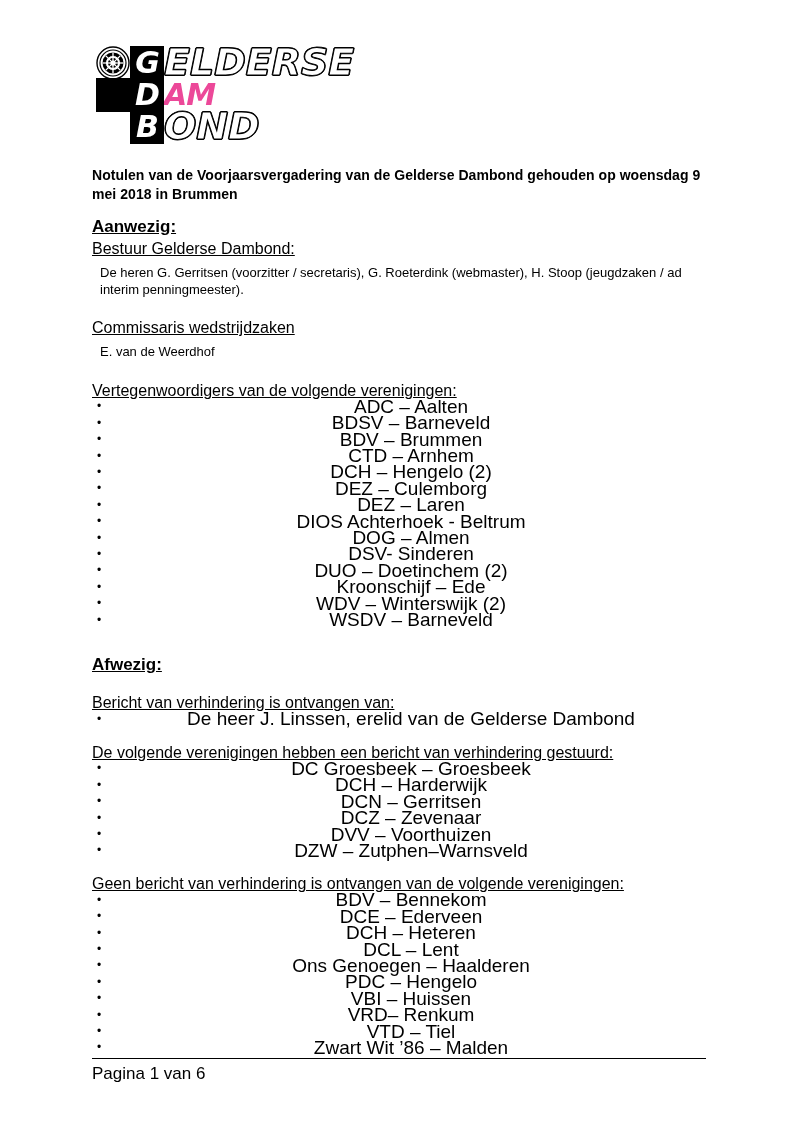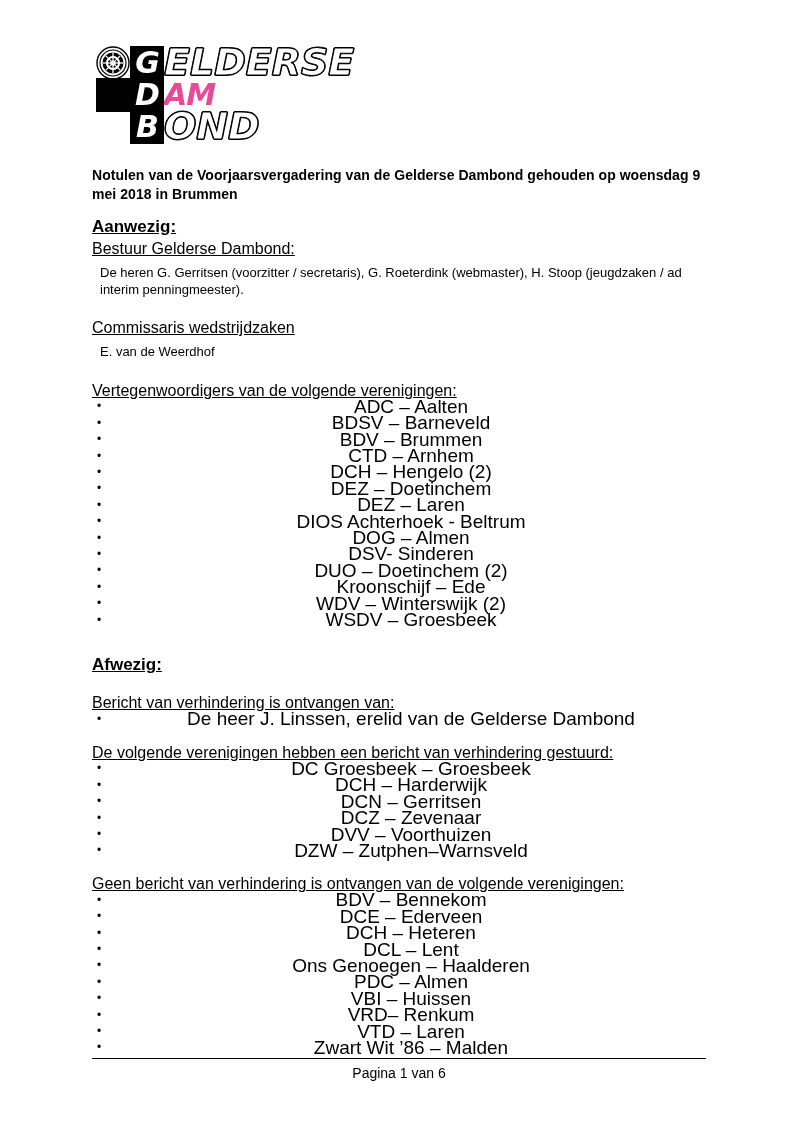--- a/index.html
+++ b/index.html
@@ -166,22 +166,22 @@
     left: 92px;
     top: 1058px;
     width: 614px;
   }
   .footer-rule {
     width: 100%;
     height: 0;
     border-top: 1.1px solid #000;
   }
   .footer-text {
-    text-align: center;
-    font-size: 14px;
+    text-align: left;
+    font-size: 17px;
     line-height: 17px;
     padding-top: 6px;
   }
 </style>
 </head>
 <body>
 
 <div class="page">
 
   <div class="logo">
@@ -239,29 +239,29 @@
 
     <div class="spacer-sm"></div>
 
     <div class="sub-head">Vertegenwoordigers van de volgende verenigingen:</div>
     <ul class="bullets">
       <li>ADC – Aalten</li>
       <li>BDSV – Barneveld</li>
       <li>BDV – Brummen</li>
       <li>CTD – Arnhem</li>
       <li>DCH – Hengelo (2)</li>
-      <li>DEZ – Doetinchem</li>
+      <li>DEZ – Culemborg</li>
       <li>DEZ – Laren</li>
       <li>DIOS Achterhoek - Beltrum</li>
       <li>DOG – Almen</li>
       <li>DSV- Sinderen</li>
       <li>DUO – Doetinchem (2)</li>
       <li>Kroonschijf – Ede</li>
       <li>WDV – Winterswijk (2)</li>
-      <li>WSDV – Groesbeek</li>
+      <li>WSDV – Barneveld</li>
     </ul>
 
     <div class="spacer-lg"></div>
 
     <div class="sec-head">Afwezig:</div>
 
     <div class="spacer-md"></div>
 
     <div class="sub-head">Bericht van verhindering is ontvangen van:</div>
     <ul class="bullets">
@@ -282,24 +282,24 @@
 
     <div class="spacer-md"></div>
 
     <div class="sub-head">Geen bericht van verhindering is ontvangen van de volgende verenigingen:</div>
     <ul class="bullets">
       <li>BDV – Bennekom</li>
       <li>DCE – Ederveen</li>
       <li>DCH – Heteren</li>
       <li>DCL – Lent</li>
       <li>Ons Genoegen – Haalderen</li>
-      <li>PDC – Almen</li>
+      <li>PDC – Hengelo</li>
       <li>VBI – Huissen</li>
       <li>VRD– Renkum</li>
-      <li>VTD – Laren</li>
+      <li>VTD – Tiel</li>
       <li>Zwart Wit ’86 – Malden</li>
     </ul>
 
   </div>
 
   <div class="footer">
     <div class="footer-rule"></div>
     <div class="footer-text">Pagina 1 van 6</div>
   </div>
 

